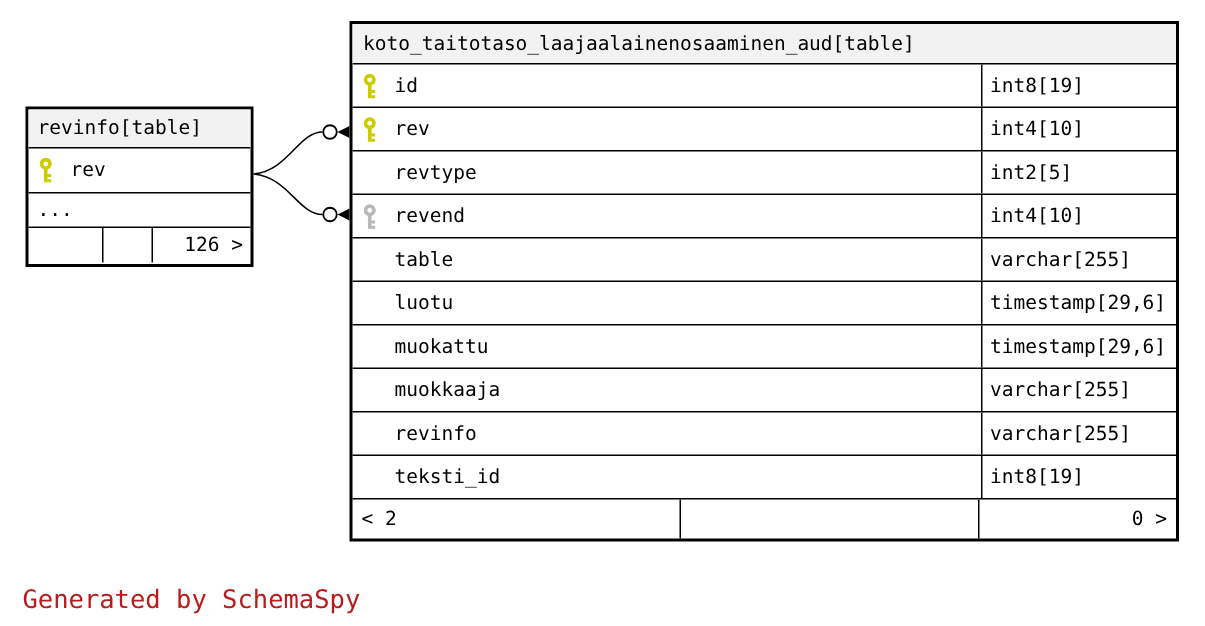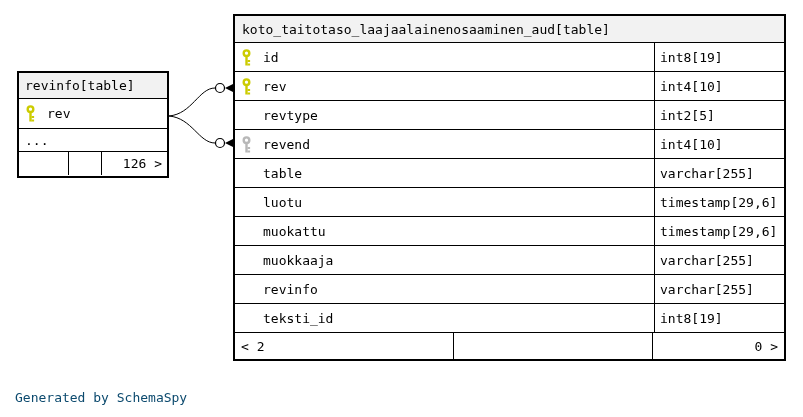--- a/index.html
+++ b/index.html
@@ -69,22 +69,22 @@
   #connectors {
     position: absolute;
     left: 0; top: 0;
     pointer-events: none;
   }
 
   #credit {
     position: absolute;
     left: 15px;
     top: 390px;
-    font-size: 13px;
-    color: #0c4a6e;
+    font-size: 17px;
+    color: #b91c1c;
     white-space: nowrap;
   }
 </style>
 </head>
 <body>
 
 <svg id="connectors" width="803" height="417">
   <path d="M 169 116 C 192 114 199 88 215 88" fill="none" stroke="#000000" stroke-width="1"></path>
   <path d="M 169 116 C 192 118 199 143 215 143" fill="none" stroke="#000000" stroke-width="1"></path>
   <circle cx="220" cy="88" r="4.5" fill="#ffffff" stroke="#000000" stroke-width="1.2"></circle>

